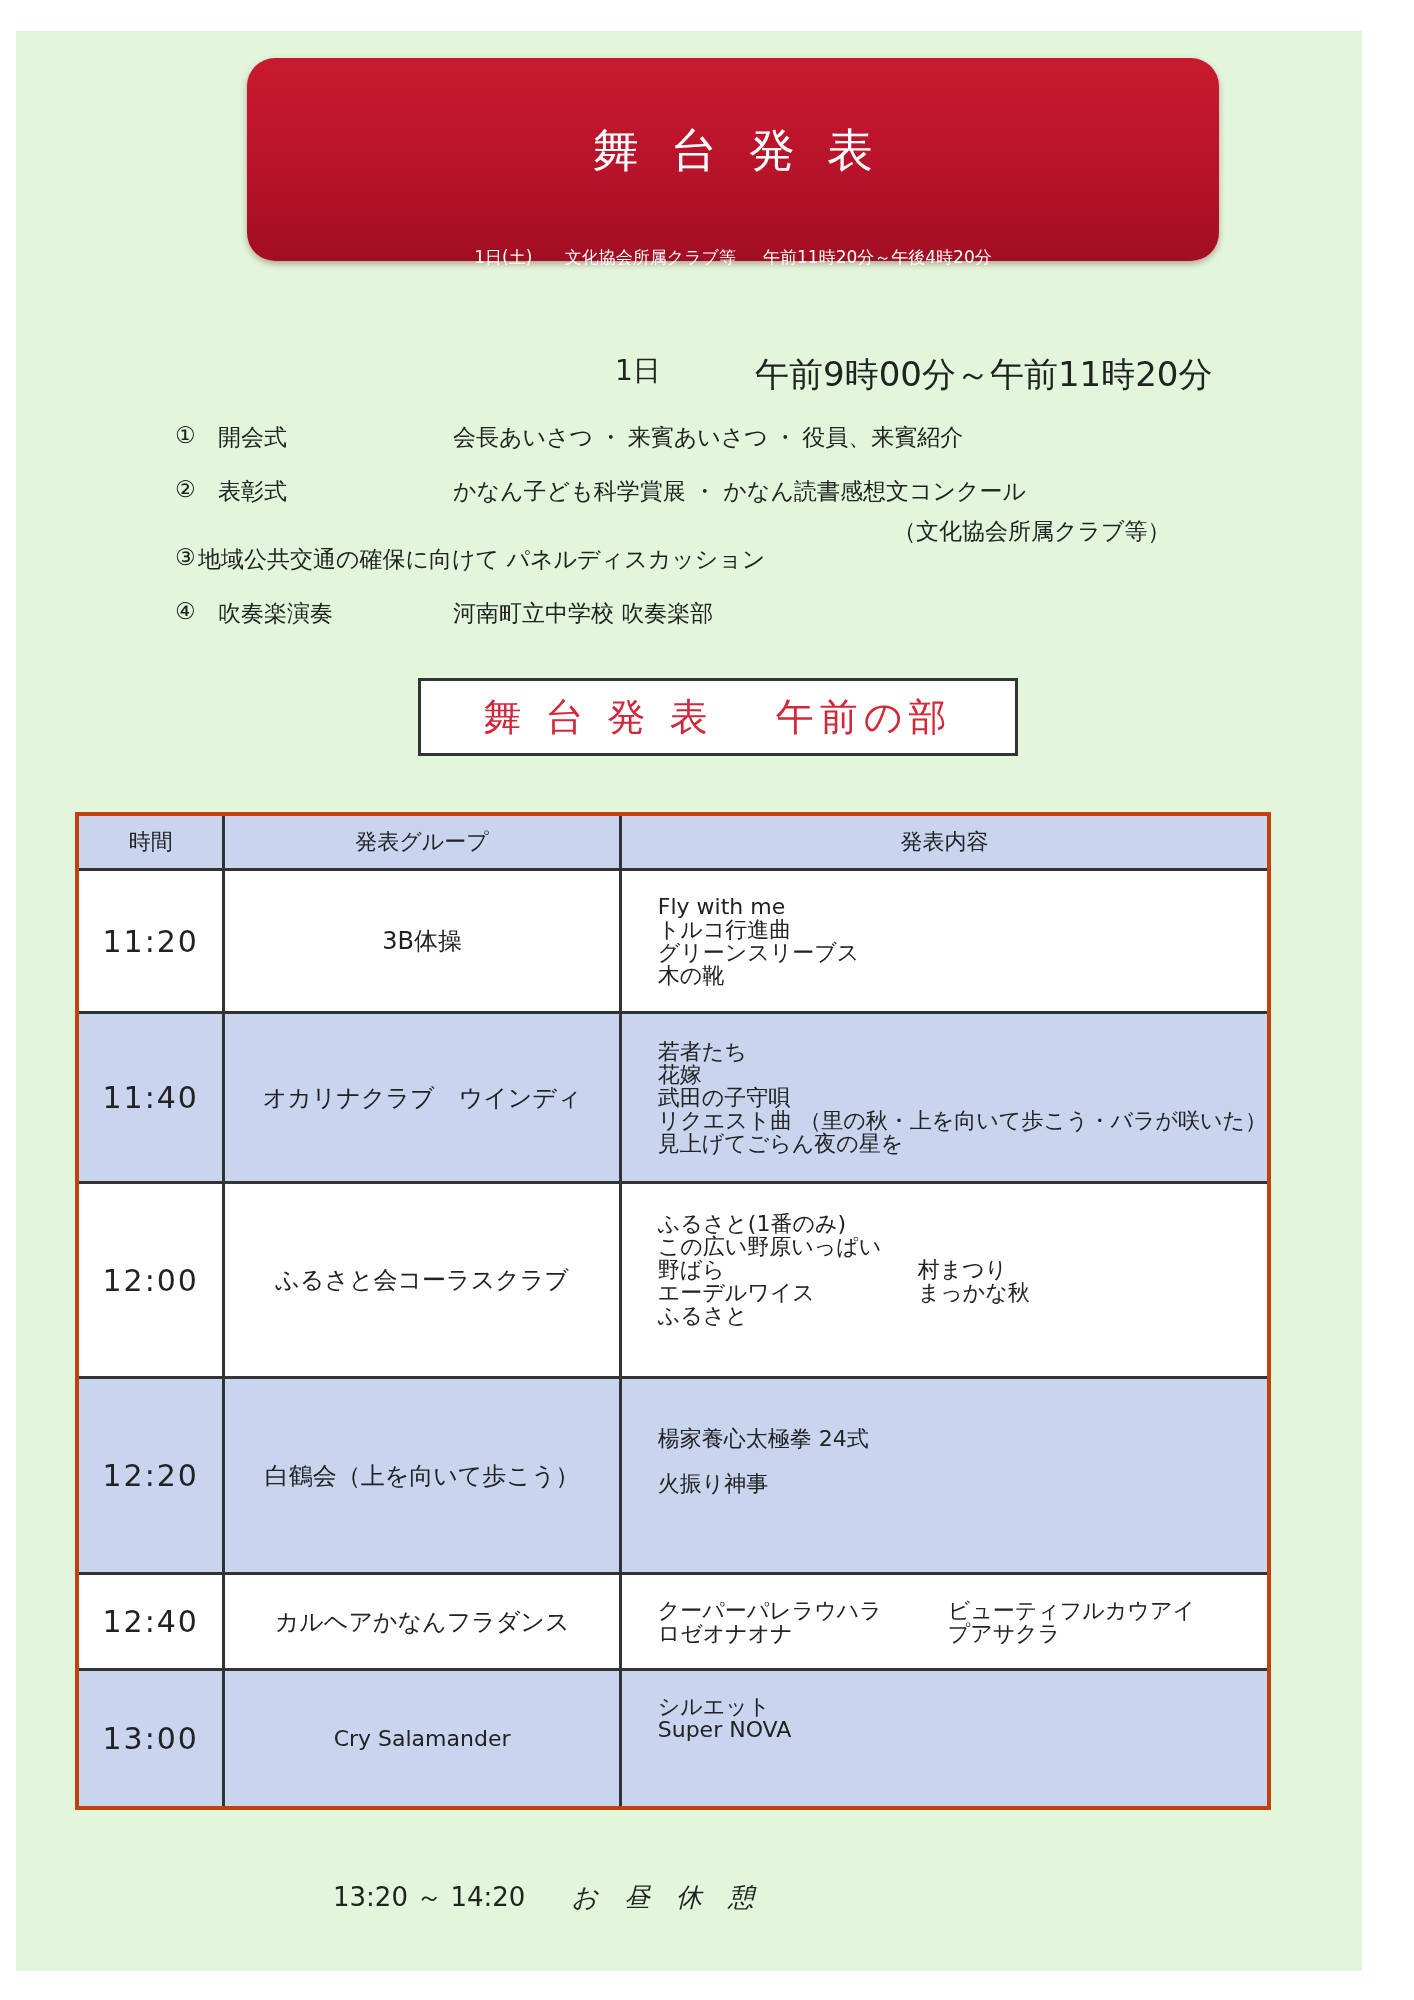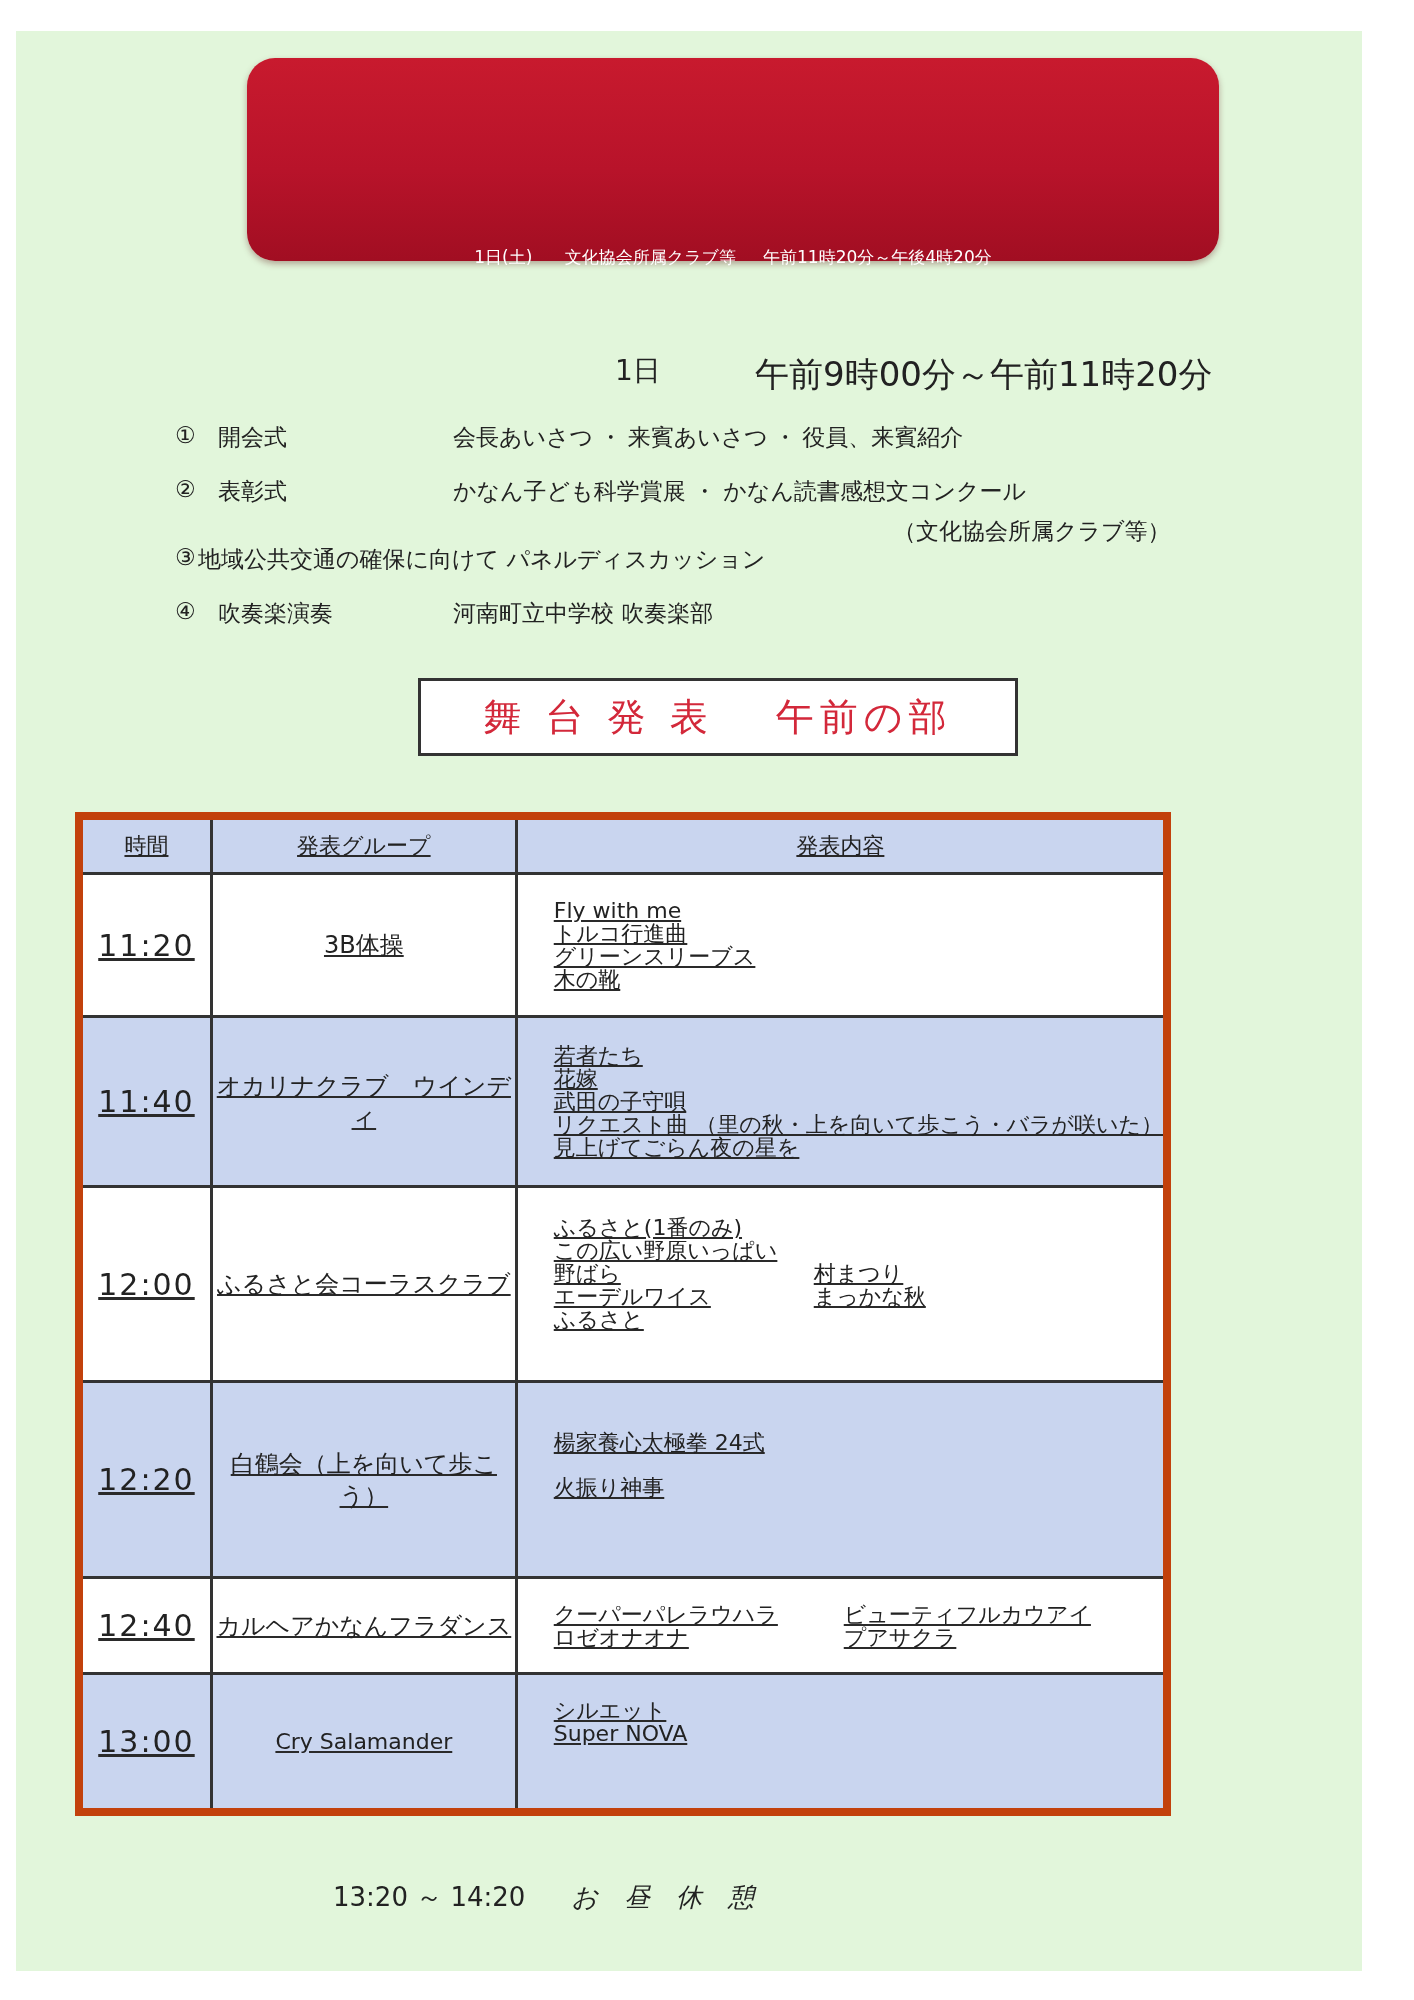--- a/index.html
+++ b/index.html
@@ -34,22 +34,22 @@
   .opening-title { position:absolute; left:0; top:0; font-size:38px; color:#d12a36; }
   .opening-day { position:absolute; left:440px; top:12px; font-size:28px; color:#222; }
   .opening-time { position:absolute; left:580px; top:12px; font-size:34px; color:#222; }
   .item { position:absolute; font-size:23px; color:#222; white-space:nowrap; }
   .stage-box {
     position:absolute; left:418px; top:678px; width:600px; height:78px;
     background:#fff; border:3px solid #333; box-sizing:border-box;
     color:#d3283a; font-size:38px; text-align:center; line-height:72px; letter-spacing:6px;
   }
   table.sched {
-    position:absolute; left:75px; top:812px; width:1096px;
-    border-collapse:collapse; border:8px solid #c2410c;text-decoration:underline;
+    position:absolute; left:75px; top:812px; width:1196px;
+    border-collapse:collapse; border:4px solid #c2410c;
   }
   table.sched td, table.sched th {
     border:3px solid #333; padding:0; font-weight:normal; color:#222;
   }
   table.sched th { background:#c9d5ef; height:52px; font-size:22px; }
   .c-time { width:150px; text-align:center; font-size:30px; letter-spacing:2px; }
   .c-group { width:430px; text-align:center; font-size:24px; }
   .c-content { padding-left:36px !important; font-size:22px; line-height:23px; vertical-align:middle; }
   tr.white td { background:#ffffff; }
   tr.blue td { background:#c9d5ef; }
@@ -61,20 +61,21 @@
     position:absolute; left:333px; top:1880px; font-size:26px; color:#222; white-space:pre;
   }
   .footer .lunch { letter-spacing:26px; margin-left:46px;font-style:italic; }
 </style>
 </head>
 <body>
 
 <div class="paper"></div>
 
 <div class="banner">
+  <div class="banner-title">舞台発表</div>
   <div class="banner-sub"><span>1日(土)</span>      <span>文化協会所属クラブ等</span>     <span>午前11時20分～午後4時20分</span></div>
 </div>
 
 <div class="opening-head">
   <div class="opening-day">1日</div>
   <div class="opening-time">午前9時00分～午前11時20分</div>
 </div>
 
 <div>
   <span class="item" style="left:175px; top:422px;">①</span>

